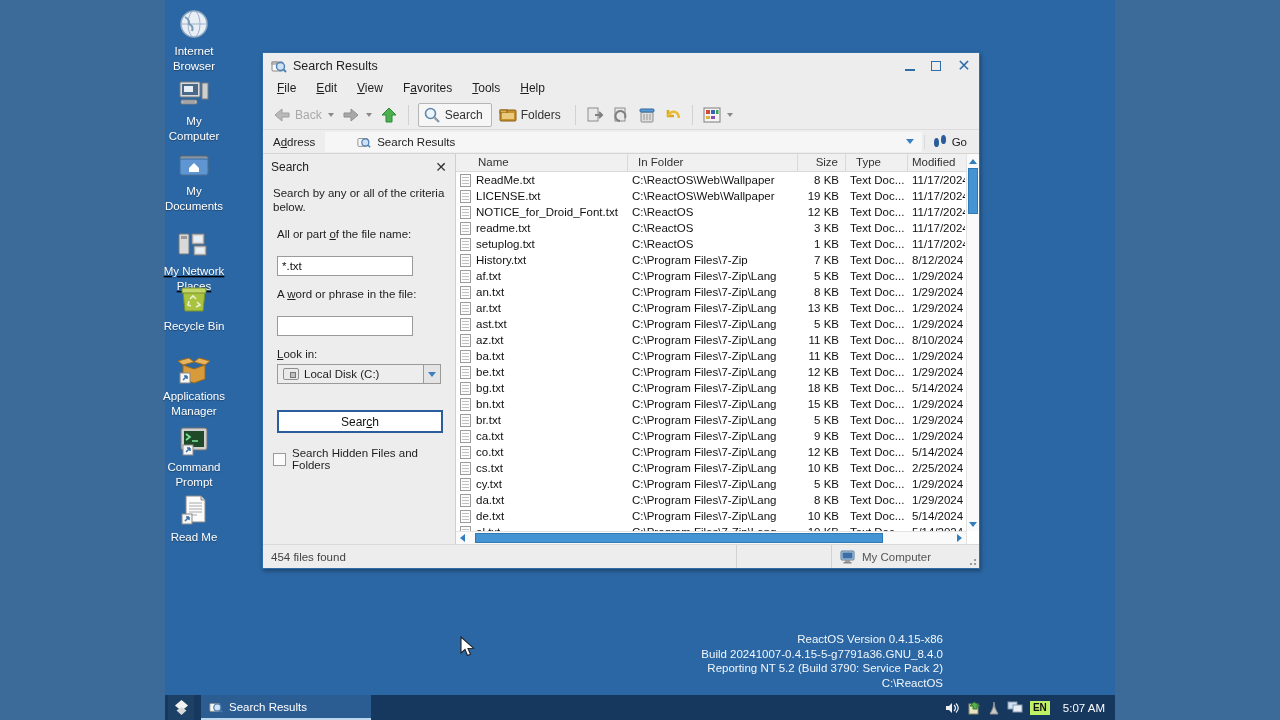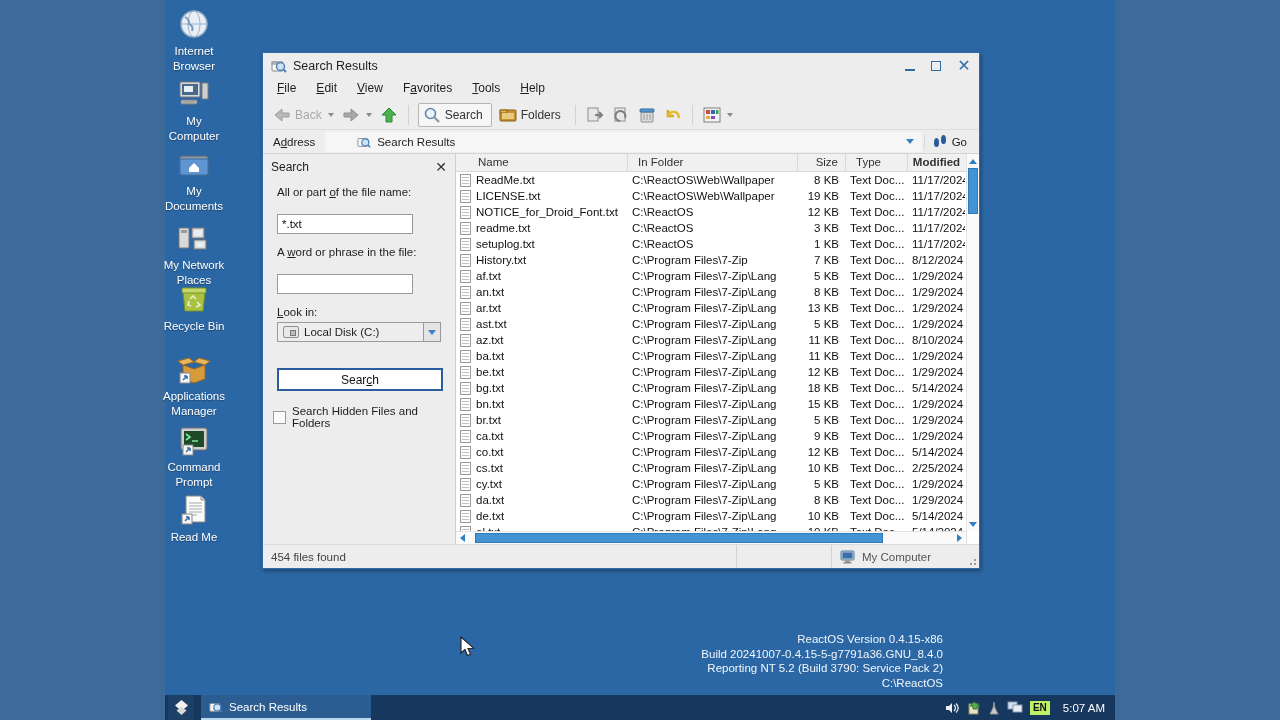--- a/index.html
+++ b/index.html
@@ -82,21 +82,21 @@
   .c { overflow:hidden; white-space:nowrap; flex:0 0 auto; padding:0 4px; }
   .c-name { width:172px; display:flex; align-items:center; gap:5px; }
   .c-folder { width:170px; }
   .c-size { width:48px; text-align:right; padding-right:7px; }
   .c-type { width:62px; }
   .c-mod { width:57px; padding-right:0; }
   .h-name { width:172px; padding-left:22px; }
   .h-folder { width:170px; padding-left:10px; }
   .h-size { width:48px; text-align:right; padding-right:7px; }
   .h-type { width:62px; padding-left:10px; }
-  .h-mod { width:57px; text-align:center; border-right:none;font-weight:bold; }
+  .h-mod { width:57px; text-align:left; border-right:none; }
   .doc-ico { width:11px; height:13px; background:#fdfdfd; border:1px solid #9b9b9b; flex:0 0 auto; position:relative; }
   .doc-ico::after { content:""; position:absolute; left:1px; right:1px; top:2px; bottom:2px;
       background:repeating-linear-gradient(to bottom, #bfbfbf 0 1px, transparent 1px 3px); }
 
   
   .vscroll { width:13px; flex:0 0 auto; background:#fafafa; border-left:1px solid #e3e3e3; display:flex; flex-direction:column; }
   .sc-btn { height:14px; flex:0 0 auto; display:flex; align-items:center; justify-content:center; }
   .tri-up { width:0;height:0;border-left:4px solid transparent;border-right:4px solid transparent;border-bottom:5px solid #2f7ec0; }
   .tri-down { width:0;height:0;border-left:4px solid transparent;border-right:4px solid transparent;border-top:5px solid #2f7ec0; }
   .tri-left { width:0;height:0;border-top:4px solid transparent;border-bottom:4px solid transparent;border-right:5px solid #2f7ec0; }
@@ -170,21 +170,21 @@
         <div class="dicon-img">
           <svg viewBox="0 0 34 34">
             <rect x="3" y="8" width="28" height="19" rx="2" fill="#8a97a5" stroke="#5f6a76"></rect>
             <rect x="3" y="11" width="28" height="16" rx="2" fill="#5f96d2" stroke="#3a6ea5"></rect>
             <path d="M12 20 L17 15 L22 20 L22 24 L12 24 Z" fill="#fff"></path>
           </svg>
         </div>
         <div class="dicon-label">My
 Documents</div>
       </div>
-      <div class="dicon" style="left: -15px; top: 222px;">
+      <div class="dicon" style="left: -15px; top: 228px; text-decoration: underline;">
         <div class="dicon-img">
           <svg viewBox="0 0 34 34">
             <rect x="2" y="6" width="10" height="20" rx="1" fill="#d9d9d9" stroke="#7a7a7a"></rect>
             <rect x="4" y="8" width="6" height="3" fill="#9a9a9a"></rect>
             <rect x="15" y="6" width="12" height="10" fill="#d9d9d9" stroke="#7a7a7a"></rect>
             <rect x="17" y="8" width="8" height="6" fill="#e8eef5"></rect>
             <rect x="17" y="18" width="12" height="9" fill="#d9d9d9" stroke="#7a7a7a"></rect>
             <rect x="19" y="20" width="8" height="5" fill="#e8eef5"></rect>
           </svg>
         </div>
@@ -379,20 +379,21 @@
     </div>
 
     <div class="content">
 
       <div class="spane">
         <div class="spane-head">
           <span>Search</span>
           <span class="spane-close">✕</span>
         </div>
         <div class="spane-body">
+          <div class="spane-intro">Search by any or all of the criteria below.</div>
           <div class="fld-label">All or part <u>o</u>f the file name:</div>
           <input class="fld-input" value="*.txt" style="">
           <div class="fld-label">A <u>w</u>ord or phrase in the file:</div>
           <input class="fld-input" value="" style="">
           <div class="fld-label"><u>L</u>ook in:</div>
           <div class="lookin">
             <span class="disk-ico"></span>
             <span>Local Disk (C:)</span>
             <span class="drop-btn"></span>
           </div>

